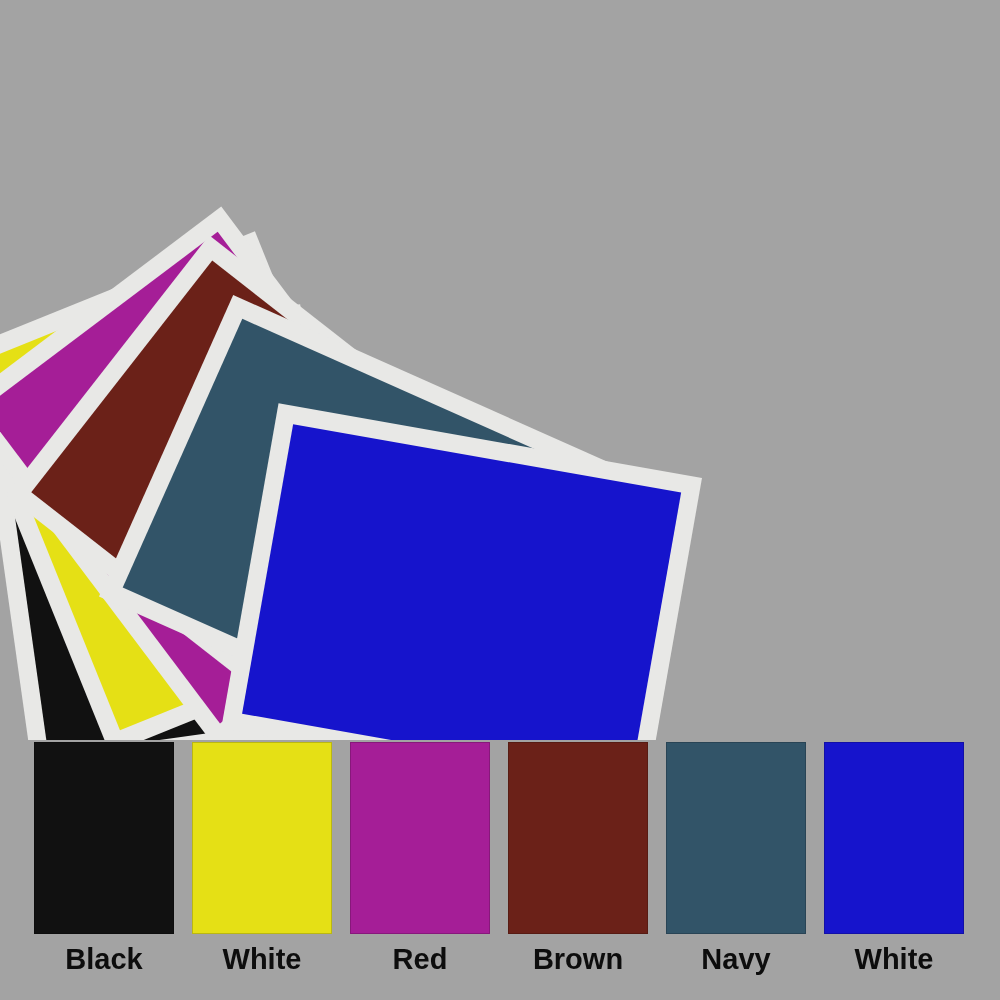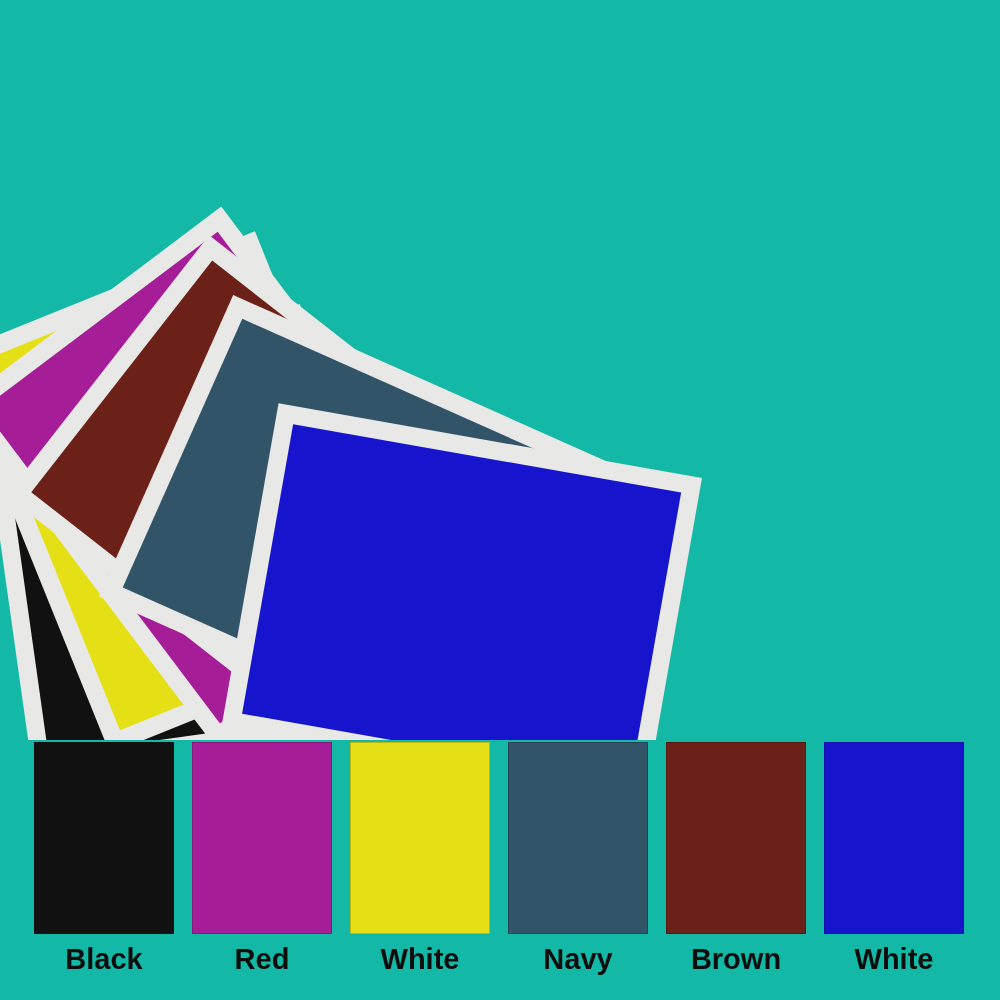--- a/index.html
+++ b/index.html
@@ -13,21 +13,21 @@
     height: 1000px;
     font-family: "Liberation Sans", sans-serif;
     overflow: hidden;
     position: relative;
   }
 
   #stage {
     position: relative;
     width: 1000px;
     height: 1000px;
-    background: #14b8a6;
+    background: #a3a3a3;
   }
 
   
   #fan {
     position: absolute;
     left: 0;
     top: 0;
     width: 1000px;
     height: 740px;
     overflow: hidden;
@@ -109,34 +109,34 @@
         <div class="face" style="background: rgb(22, 20, 204);"></div>
       </div>
     </div>
 
   <div id="legend">
       <div class="legend-item">
         <div class="legend-chip" style="background: rgb(17, 17, 17);"></div>
         <div class="legend-label">Black</div>
       </div>
       <div class="legend-item">
+        <div class="legend-chip" style="background: rgb(229, 224, 21);"></div>
+        <div class="legend-label">White</div>
+      </div>
+      <div class="legend-item">
         <div class="legend-chip" style="background: rgb(165, 30, 151);"></div>
         <div class="legend-label">Red</div>
       </div>
       <div class="legend-item">
-        <div class="legend-chip" style="background: rgb(229, 224, 21);"></div>
-        <div class="legend-label">White</div>
+        <div class="legend-chip" style="background: rgb(107, 33, 24);"></div>
+        <div class="legend-label">Brown</div>
       </div>
       <div class="legend-item">
         <div class="legend-chip" style="background: rgb(50, 84, 104);"></div>
         <div class="legend-label">Navy</div>
-      </div>
-      <div class="legend-item">
-        <div class="legend-chip" style="background: rgb(107, 33, 24);"></div>
-        <div class="legend-label">Brown</div>
       </div>
       <div class="legend-item">
         <div class="legend-chip" style="background: rgb(22, 20, 204);"></div>
         <div class="legend-label">White</div>
       </div>
     </div>
 
 </div>
 
 </body></html>

